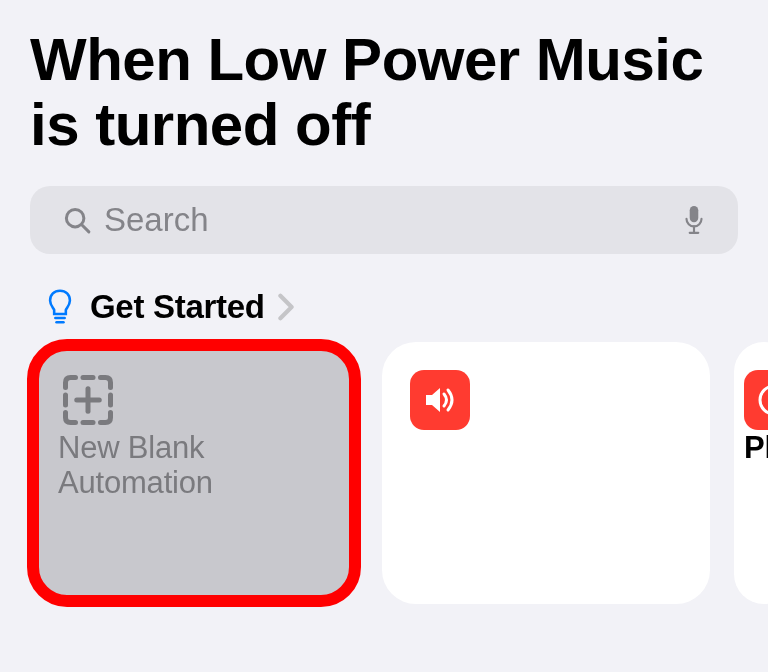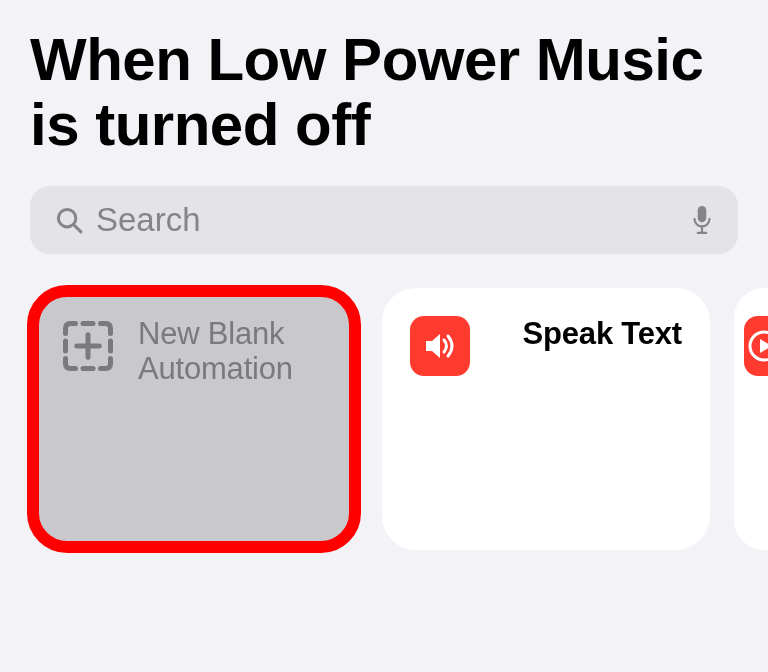--- a/index.html
+++ b/index.html
@@ -17,21 +17,21 @@
     letter-spacing: -0.5px;
     color: #000;
     margin-bottom: 28px;
   }
   .search-bar {
     display: flex;
     align-items: center;
     background: #e3e3e8;
     border-radius: 20px;
     height: 68px;
-    padding: 0 24px;
+    padding: 0 32px;
     gap: 12px;
     margin-bottom: 34px;
   }
   .search-input {
     flex: 1;
     border: none;
     background: transparent;
     font-size: 33px;
     color: #000;
     outline: none;
@@ -65,23 +65,21 @@
   }
   .card {
     position: relative;
     width: 328px;
     height: 262px;
     background: #fff;
     border-radius: 34px;
     flex: 0 0 auto;
     padding: 28px 28px 30px 28px;
     display: flex;
-    flex-direction: row;
-    justify-content: space-between;
-    gap: 20px;
+    flex-direction: column;
   }
   .card.selected {
     background: #c8c8cd;
   }
   .card.selected::before {
     content: "";
     position: absolute;
     inset: -3px;
     border: 12px solid #ff0000;
     border-radius: 40px;
@@ -123,20 +121,35 @@
     <span>
       <svg class="icon-mic" viewBox="0 0 20 28" fill="#848489">
         <rect x="6" y="1" width="8" height="15" rx="4"></rect>
         <path d="M3 13 a7 7 0 0 0 14 0" fill="none" stroke="#848489" stroke-width="2" stroke-linecap="round"></path>
         <line x1="10" y1="20" x2="10" y2="25" stroke="#848489" stroke-width="2" stroke-linecap="round"></line>
         <line x1="6" y1="26" x2="14" y2="26" stroke="#848489" stroke-width="2" stroke-linecap="round"></line>
       </svg>
     </span>
   </div>
 
+  <div class="get-started">
+    <span>
+      <svg width="28" height="38" viewBox="0 0 24 32" fill="none" stroke="#007aff" stroke-width="2.2">
+        <path d="M12 2 C7 2 3.5 5.5 3.5 10.5 C3.5 14 5.5 16 7 18.5 L7 22 L17 22 L17 18.5 C18.5 16 20.5 14 20.5 10.5 C20.5 5.5 17 2 12 2 Z"></path>
+        <line x1="8" y1="25.5" x2="16" y2="25.5" stroke-linecap="round"></line>
+        <line x1="9" y1="29" x2="15" y2="29" stroke-linecap="round"></line>
+      </svg>
+    </span>
+    <span class="gs-label">Get Started</span>
+    <span class="chevron">
+      <svg width="18" height="28" viewBox="0 0 12 20" fill="none" stroke="#c5c5c8" stroke-width="3" stroke-linecap="round" stroke-linejoin="round">
+        <polyline points="2,2 10,10 2,18"></polyline>
+      </svg>
+    </span>
+  </div>
 
   <div class="cards">
 
     <div class="card selected">
       <span class="card-icon">
         <svg width="60" height="60" viewBox="0 0 48 48" fill="none" stroke="#7a7a7e" stroke-width="4" stroke-linecap="round">
           <path d="M6 14 V10 Q6 6 10 6 H14"></path>
           <path d="M20 6 H28"></path>
           <path d="M34 6 H38 Q42 6 42 10 V14"></path>
           <path d="M42 20 V28"></path>
@@ -152,21 +165,20 @@
     </div>
 
     <div class="card">
       <span class="card-icon app-badge" style="background:#ff3b30">
         <svg width="40" height="40" viewBox="0 0 40 40" fill="#fff">
           <path d="M6 15 H12 L20 8 V32 L12 25 H6 Z"></path>
           <path d="M24 14 Q29 20 24 26" fill="none" stroke="#fff" stroke-width="3" stroke-linecap="round"></path>
           <path d="M28 10 Q36 20 28 30" fill="none" stroke="#fff" stroke-width="3" stroke-linecap="round"></path>
         </svg>
       </span>
-      <div class="card-label">Speak Text</div>
     </div>
 
     <div class="card peek">
       <span class="card-icon app-badge" style="background:#ff3b30">
         <svg width="40" height="40" viewBox="0 0 40 40" fill="#fff">
           <circle cx="20" cy="20" r="14" fill="none" stroke="#fff" stroke-width="3"></circle>
           <polygon points="16,13 28,20 16,27"></polygon>
         </svg>
       </span>
       <div class="card-label">Play Music</div>

